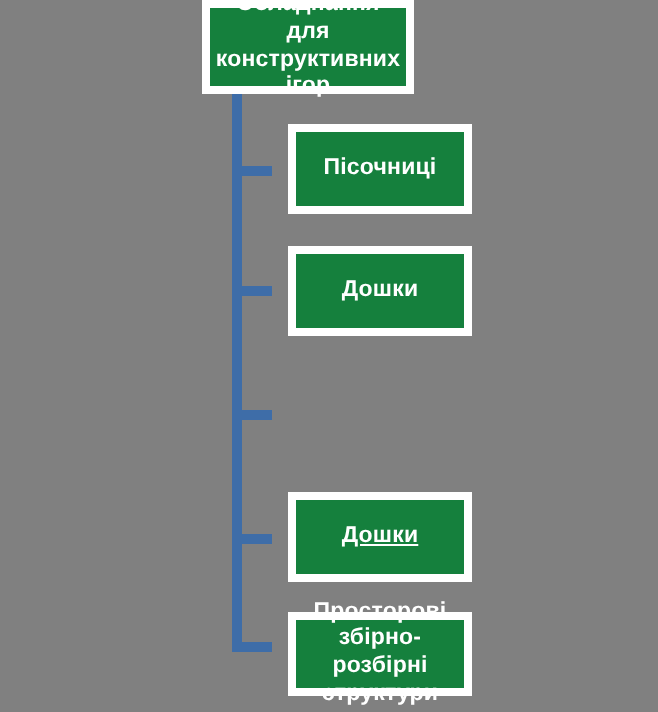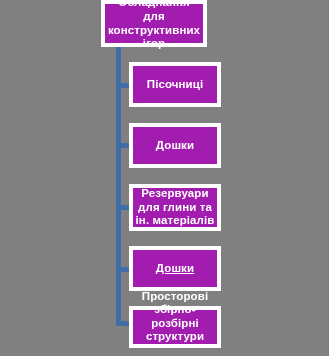--- a/index.html
+++ b/index.html
@@ -40,21 +40,21 @@
   .stub-a { top: 83px; }
   .stub-b { top: 143px; }
   .stub-c { top: 205px; }
   .stub-d { top: 267px; }
   .stub-e { top: 321px; }
 
   
   .node {
     position: absolute;
     box-sizing: border-box;
-    background: #a21caf;
+    background: #15803d;
     border: 4px solid #FFFFFF;
     display: flex;
     align-items: center;
     justify-content: center;
     text-align: center;
     color: #FFFFFF;
     font-weight: bold;
     line-height: 1.18;
     letter-spacing: 0.1px;
   }
@@ -66,29 +66,29 @@
   }
 
   .node-root {
     left: 101px;
     top: 0px;
     width: 106px;
     height: 47px;
     font-size: 11.5px;
   }
   .node-child {
-    left: 129px;
+    left: 144px;
     width: 92px;
     font-size: 11.5px;
   }
   .child-a { top: 62px;  height: 45px; }
   .child-b { top: 123px; height: 45px; }
   .child-c { top: 184px; height: 47px; }
   .child-d { top: 246px; height: 45px; text-decoration: underline; }
-  .child-e { top: 306px; height: 42px; align-items: flex-end; }
+  .child-e { top: 306px; height: 42px; }
 </style>
 </head>
 <body>
 
 <div id="diagram">
 
   <div class="trunk"></div>
   <div class="stub stub-a"></div>
   <div class="stub stub-b"></div>
   <div class="stub stub-c"></div>
@@ -100,23 +100,20 @@
   </div>
 
   <div class="node node-child child-a">
     <span class="node-inner">Пісочниці</span>
   </div>
 
   <div class="node node-child child-b">
     <span class="node-inner">Дошки</span>
   </div>
 
-  <div class="node node-child child-c">
-    <span class="node-inner">Резервуари для глини та ін. матеріалів</span>
-  </div>
 
   <div class="node node-child child-d">
     <span class="node-inner">Дошки</span>
   </div>
 
   <div class="node node-child child-e">
     <span class="node-inner">Просторові збірно-розбірні структури</span>
   </div>
 
 </div>

